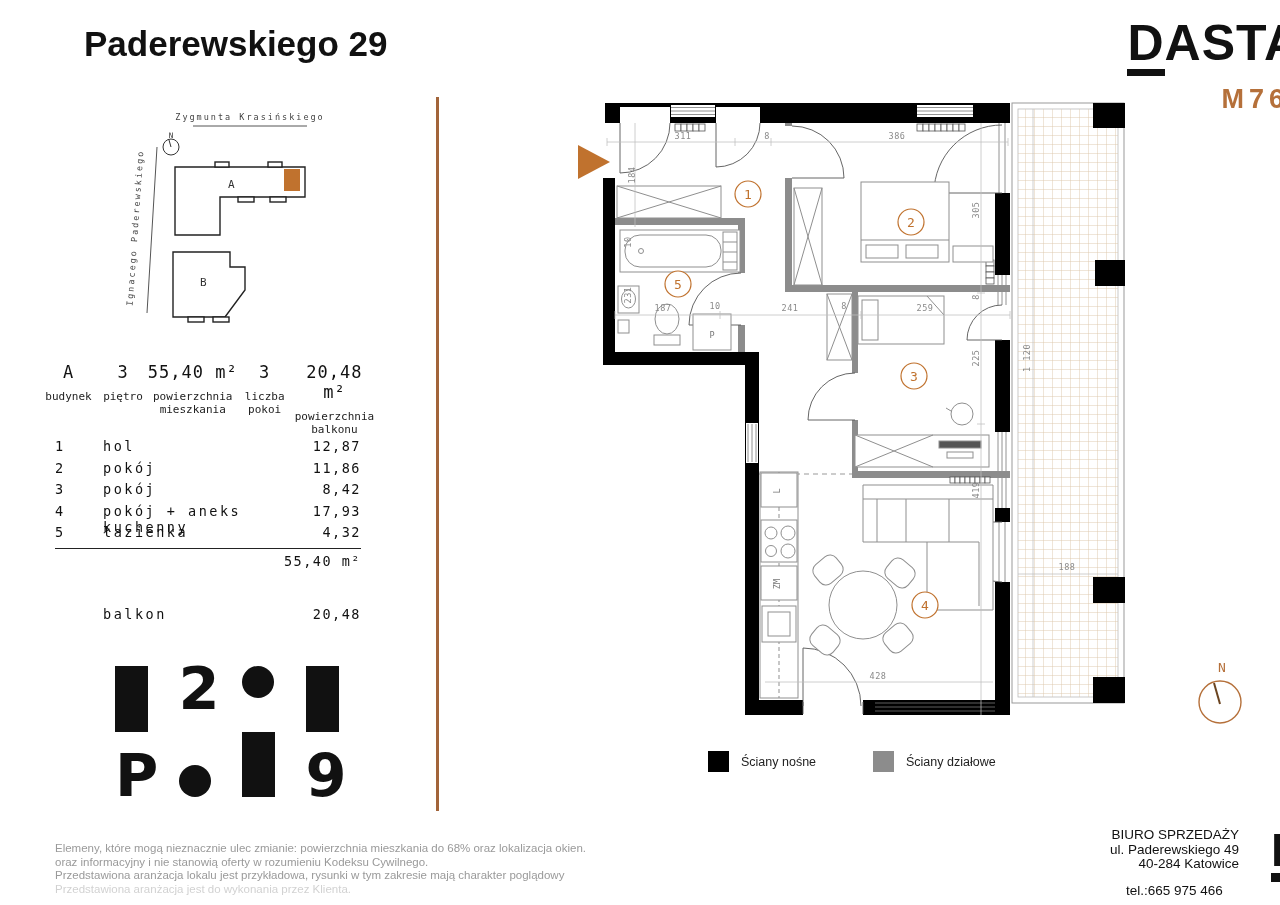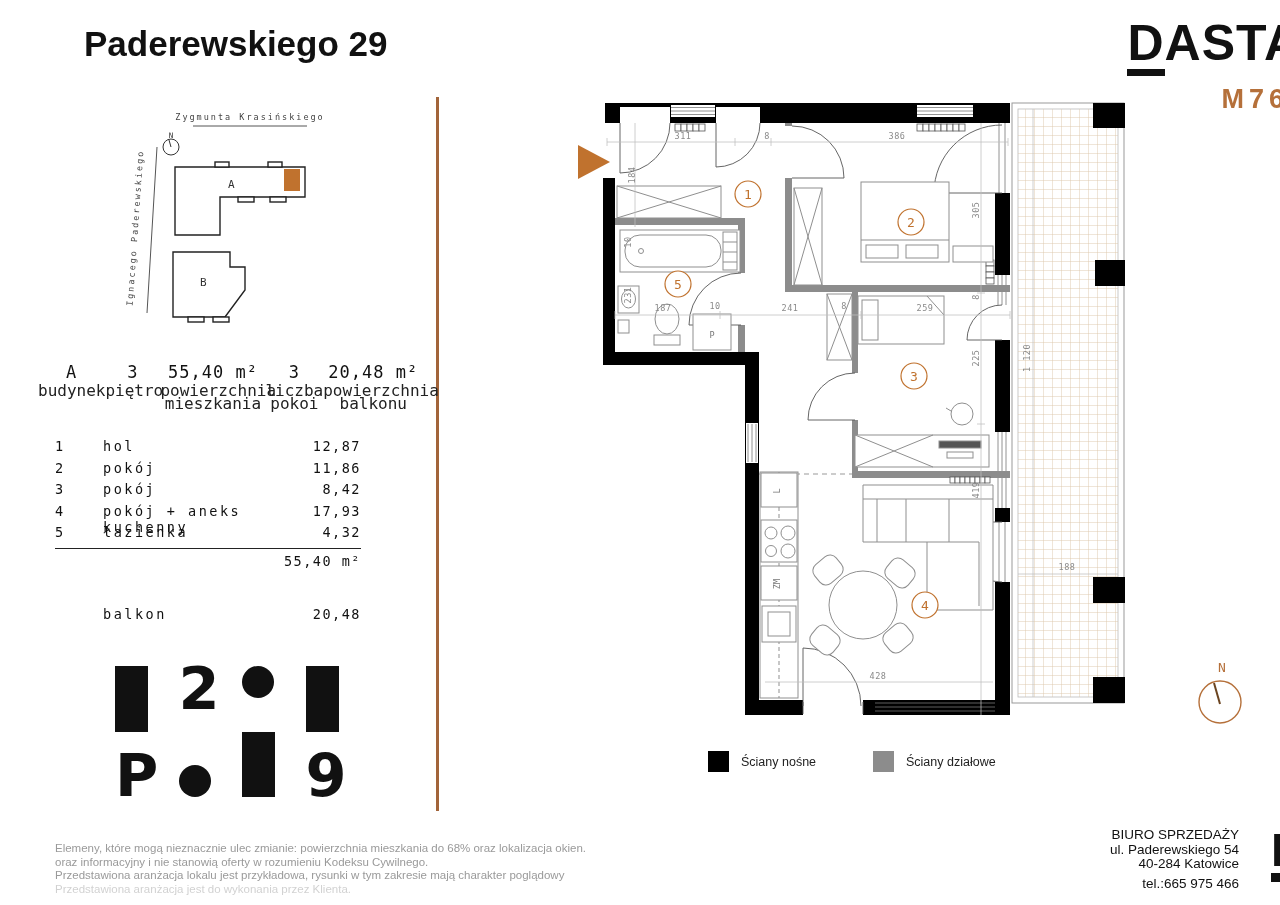--- a/index.html
+++ b/index.html
@@ -14,21 +14,21 @@
   #brand .dasta .dunder{display:inline-block;border-bottom:7px solid #111;padding-bottom:1px;}
   #brand .unit{font-size:27px;font-weight:bold;letter-spacing:5px;color:#b5703a;margin-top:8px;margin-right:12px;}
 
   
   #divider{left:436px;top:97px;width:3px;height:714px;background:#a2643a;}
 
   
   #summary{left:38px;top:362px;width:340px;display:flex;font-family:"DejaVu Sans Mono",monospace;}
   .sum-col{text-align:center;}
   .sum-val{font-size:17px;letter-spacing:1px;color:#111;}
-  .sum-lab{font-size:16px;line-height:12.5px;color:#222;margin-top:3px;white-space:pre-line;}
+  .sum-lab{font-size:11px;line-height:12.5px;color:#222;margin-top:9px;white-space:pre-line;}
 
   
   #rooms{left:55px;top:438px;width:306px;font-family:"DejaVu Sans Mono",monospace;font-size:13.5px;color:#111;}
   .room-row{display:flex;height:21.5px;align-items:baseline;}
   .room-no{width:48px;letter-spacing:1px;}
   .room-name{flex:1;letter-spacing:2.5px;}
   .room-area{width:70px;text-align:right;letter-spacing:1.5px;}
   #rooms-total-line{border-top:1.5px solid #222;margin-top:2px;}
   #rooms-total{text-align:right;letter-spacing:1.5px;padding-top:4px;}
   #balkon-row{margin-top:37px;display:flex;align-items:center;}
@@ -44,21 +44,21 @@
   .row1 .tok-char{line-height:0.72;}
 
   
   .legend-item{top:751px;display:flex;align-items:center;font-size:12.5px;color:#222;}
   .legend-swatch{width:21px;height:21px;margin-right:12px;}
 
   
   #disclaimer{left:55px;top:842px;font-size:11.5px;line-height:13.5px;color:#9a9a9a;}
   #disclaimer .faded{opacity:0.45;}
   #contact{right:84px;top:828px;text-align:right;font-size:13.5px;line-height:14.5px;color:#111;}
-  #contact .phone{margin-top:5px;}
+  #contact .phone{margin-top:12px;text-align:center;}
   #contact-logo{right:18px;top:826px;font-size:47px;font-weight:bold;color:#111;line-height:1;}
   #contact-logo .dunder{display:inline-block;border-bottom:9px solid #111;padding-bottom:0px;}
 
   svg text{font-family:"DejaVu Sans Mono",monospace;}
 </style>
 </head>
 <body>
 
 <div id="canvas">
 
@@ -431,21 +431,21 @@
 
   <div class="abs" id="disclaimer">
       <div>Elemeny, które mogą nieznacznie ulec zmianie: powierzchnia mieszkania do 68% oraz lokalizacja okien.</div>
       <div>oraz informacyjny i nie stanowią oferty w rozumieniu Kodeksu Cywilnego.</div>
       <div>Przedstawiona aranżacja lokalu jest przykładowa, rysunki w tym zakresie mają charakter poglądowy</div>
       <div class="faded">Przedstawiona aranżacja jest do wykonania przez Klienta.</div>
     </div>
 
   <div class="abs" id="contact">
     <div>BIURO SPRZEDAŻY</div>
-    <div>ul. Paderewskiego 54</div>
+    <div>ul. Paderewskiego 49</div>
     <div>40-284 Katowice</div>
     <div class="phone">tel.:665 975 466</div>
   </div>
   <div class="abs" id="contact-logo">
     <span class="dunder">D</span>
   </div>
 
 </div>
 
 </body></html>

